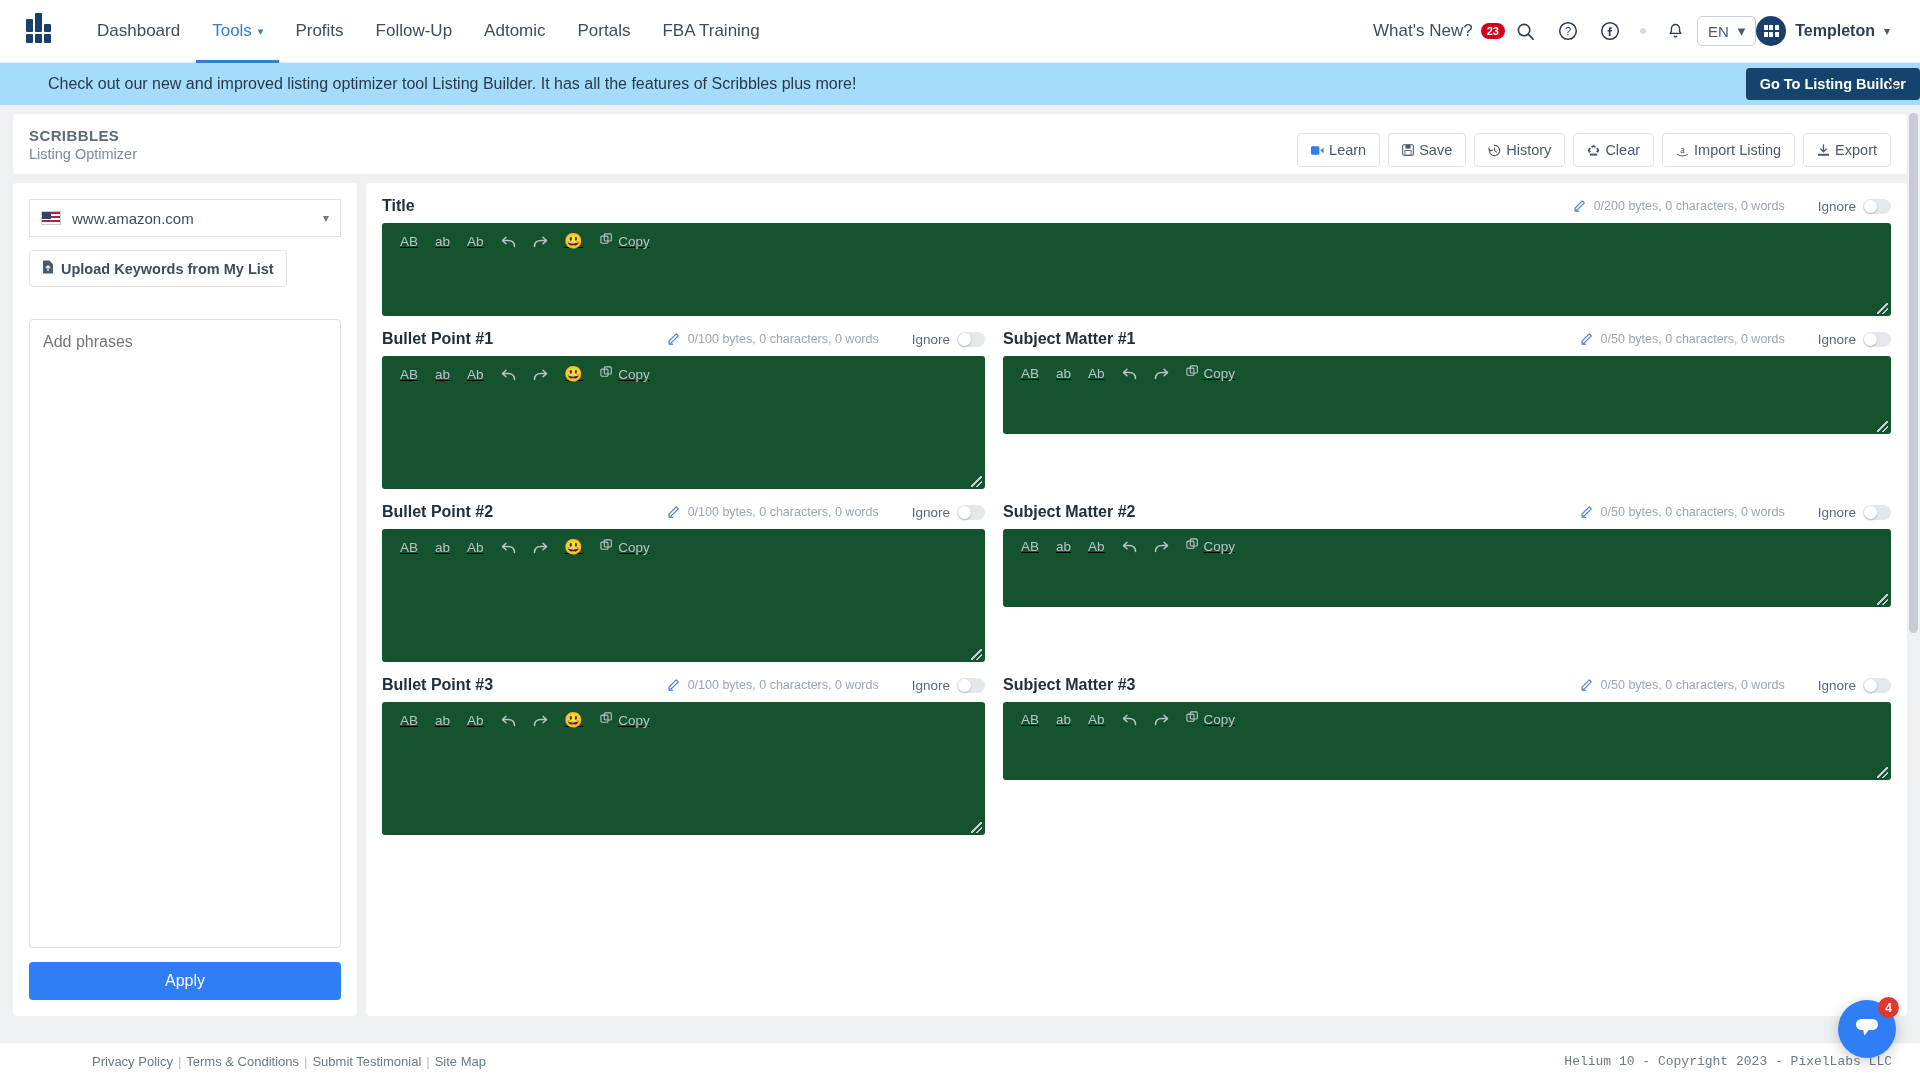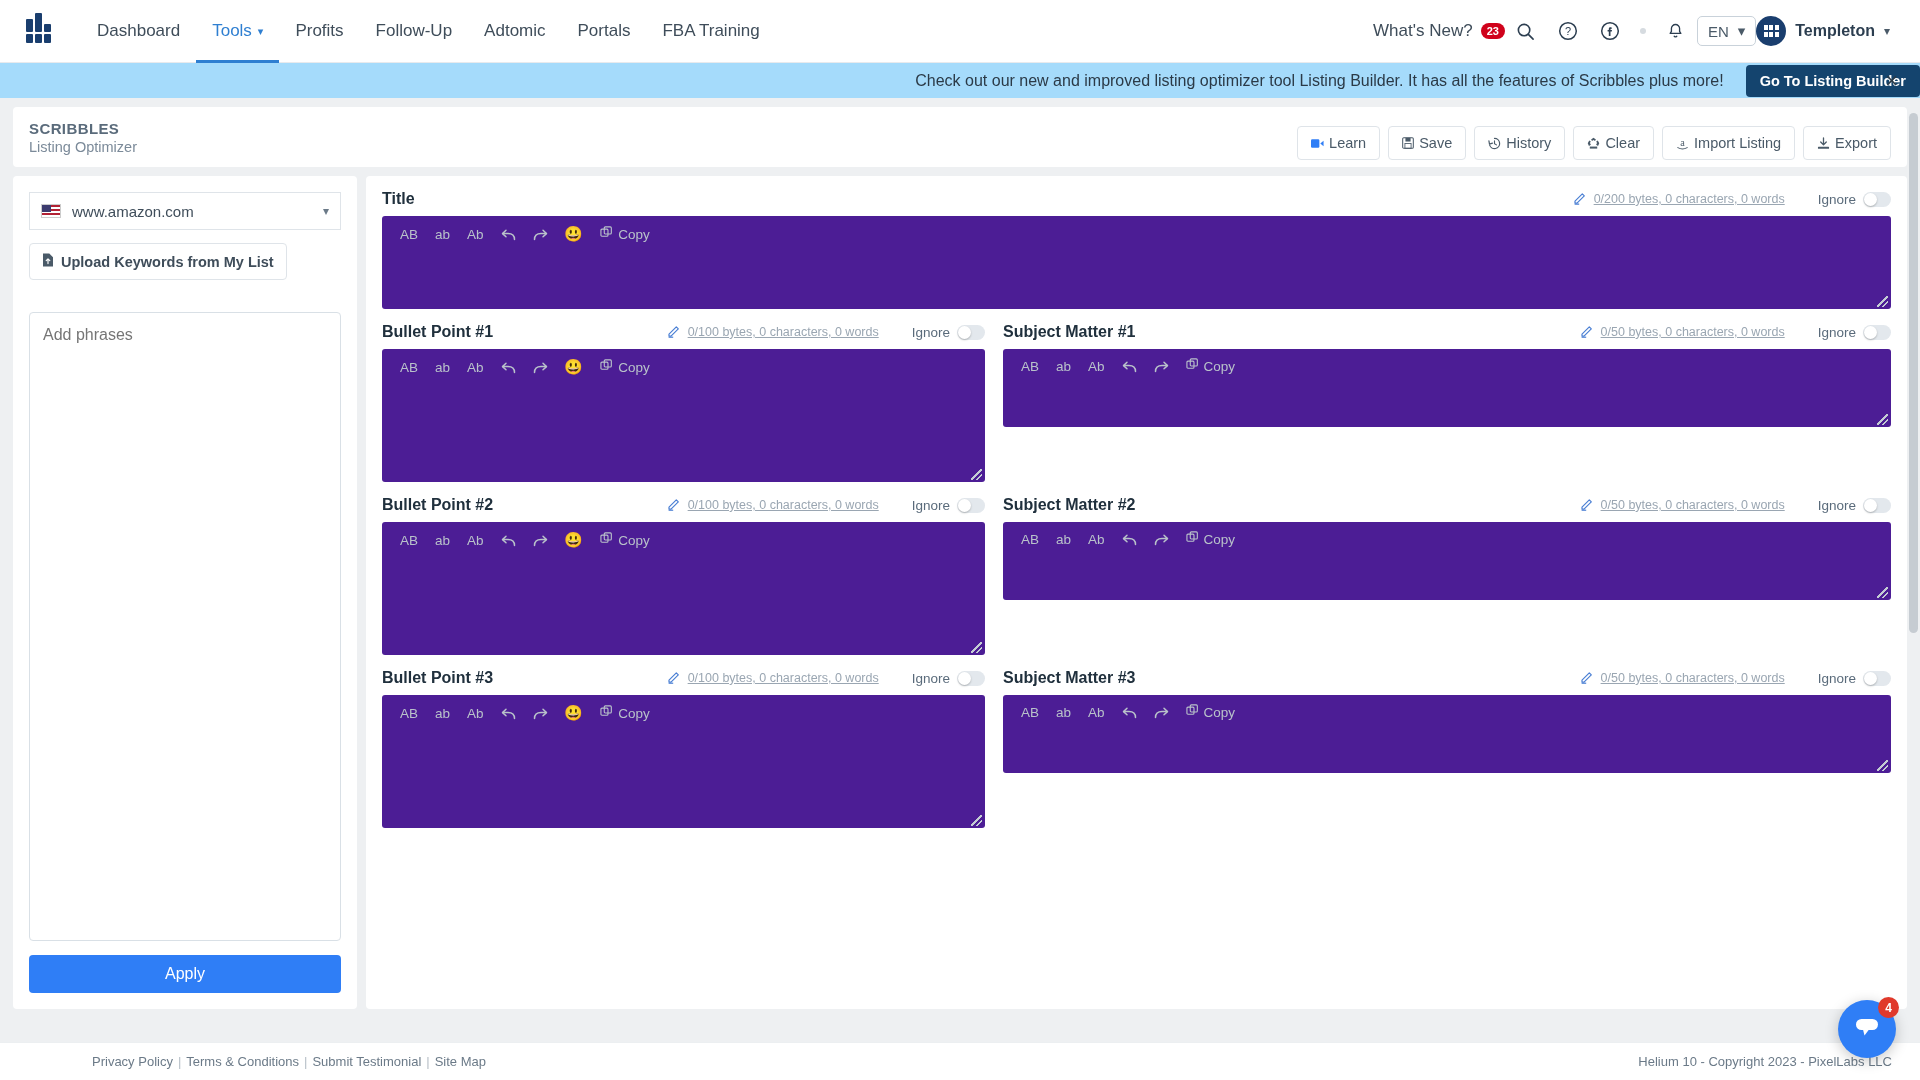--- a/index.html
+++ b/index.html
@@ -51,22 +51,22 @@
     display: flex; align-items: center; justify-content: center; margin-right: 9px;
   }
   .avatar .g { display: grid; grid-template-columns: repeat(3,4px); grid-template-rows: repeat(2,5px); gap: 1.5px; }
   .avatar .g i { background: #fff; display: block; }
   .user-name { font-size: 16px; color: #2c3e50; font-weight: bold; }
   .user-wrap { display: flex; align-items: center; cursor: pointer; padding-right: 4px;}
   .caret-sm { margin-left: 9px; font-size: 12px; color: #4a5a68; }
 
   
   .banner {
-    height: 35px; background: #a5dbfb; display: flex; align-items: center;
-    justify-content: flex-end; position: relative; font-size: 16px; color: #2b3a47;
+    height: 42px; background: #a5dbfb; display: flex; align-items: center;
+    justify-content: space-between; position: relative; font-size: 16px; color: #2b3a47; padding-left: 48px;
   }
   .banner-text { margin-right: 22px; }
   .banner-btn {
     background: #14446e; color: #fff; font-size: 14.5px; font-weight: bold;
     padding: 8px 14px; border-radius: 4px; cursor: pointer; border: none;
     font-family: "Liberation Sans", sans-serif;
   }
   .banner-close {
     position: absolute; right: 22px; top: 50%; transform: translateY(-50%);
     font-size: 22px; color: #2b3a47; cursor: pointer; line-height: 1;
@@ -128,32 +128,32 @@
 
   .main {
     flex: 1; background: #fff; border-radius: 4px; padding: 0 16px;
     overflow: hidden; position: relative;
   }
 
   .sec-head { display: flex; align-items: center; height: 40px; padding-top: 6px; }
   .sec-title { font-size: 16px; font-weight: bold; color: #20303d; }
   .sec-meta { margin-left: auto; display: flex; align-items: center; gap: 7px; }
   .pencil { color: #4a7fd4; font-size: 14px; }
-  .meta-text { font-size: 12.5px; color: #9aa6b2; text-decoration: underline; }
+  .meta-text { font-size: 12.5px; color: #9aa6b2; }
   .ignore-lbl { font-size: 13.5px; color: #5a6b7b; margin-left: 26px; }
   .toggle {
     width: 28px; height: 15px; border-radius: 8px; background: #e3e8ed;
     position: relative; cursor: pointer; flex: none;
   }
   .toggle i {
     position: absolute; left: 1px; top: 1px; width: 13px; height: 13px;
     border-radius: 50%; background: #fff; box-shadow: 0 1px 2px rgba(0,0,0,.25); display: block;
   }
 
-  .editor { background: #4c1d95; border-radius: 3px; position: relative; }
+  .editor { background: #14532d; border-radius: 3px; position: relative; text-decoration: underline; }
   .ed-toolbar { display: flex; align-items: center; gap: 17px; padding: 9px 18px 5px 18px; }
   .ed-tool { font-size: 13.5px; color: #b9c2ca; cursor: pointer; display: flex; align-items: center; gap: 5px; }
   .ed-tool.emoji { font-size: 15px; }
   .resize-grip {
     position: absolute; right: 3px; bottom: 2px; width: 11px; height: 11px; cursor: nwse-resize;
     background:
       linear-gradient(135deg, transparent 0 45%, #c3cbd3 45% 55%, transparent 55% 100%),
       linear-gradient(135deg, transparent 0 70%, #c3cbd3 70% 80%, transparent 80% 100%);
   }
 
@@ -162,21 +162,21 @@
   .col-right { flex: 1; padding-left: 9px; }
 
   
   .footer {
     position: absolute; left: 0; bottom: 0; width: 1920px; height: 38px;
     background: #fff; display: flex; align-items: center; padding: 0 28px;
     border-top: 1px solid #eceff1; font-size: 13px; color: #6b7a88;
   }
   .footer a { color: #6b7a88; text-decoration: none; cursor: pointer; }
   .footer .sep { margin: 0 5px; color: #b5bec6; }
-  .copyright { margin-left: auto; font-size: 13px; color: #6b7a88; }
+  .copyright { margin-left: auto; font-size: 13px; color: #6b7a88; font-family: Liberation Mono, monospace; }
 
   .chat-bubble {
     position: absolute; right: 24px; bottom: 22px; width: 58px; height: 58px;
     border-radius: 50%; background: #2f7ef6; cursor: pointer;
     display: flex; align-items: center; justify-content: center;
     box-shadow: 0 3px 14px rgba(0,0,0,.22);
   }
   .chat-bubble .cb-badge {
     position: absolute; top: -3px; right: -3px; width: 21px; height: 21px; border-radius: 50%;
     background: #e0392b; color: #fff; font-size: 12px; font-weight: bold;

